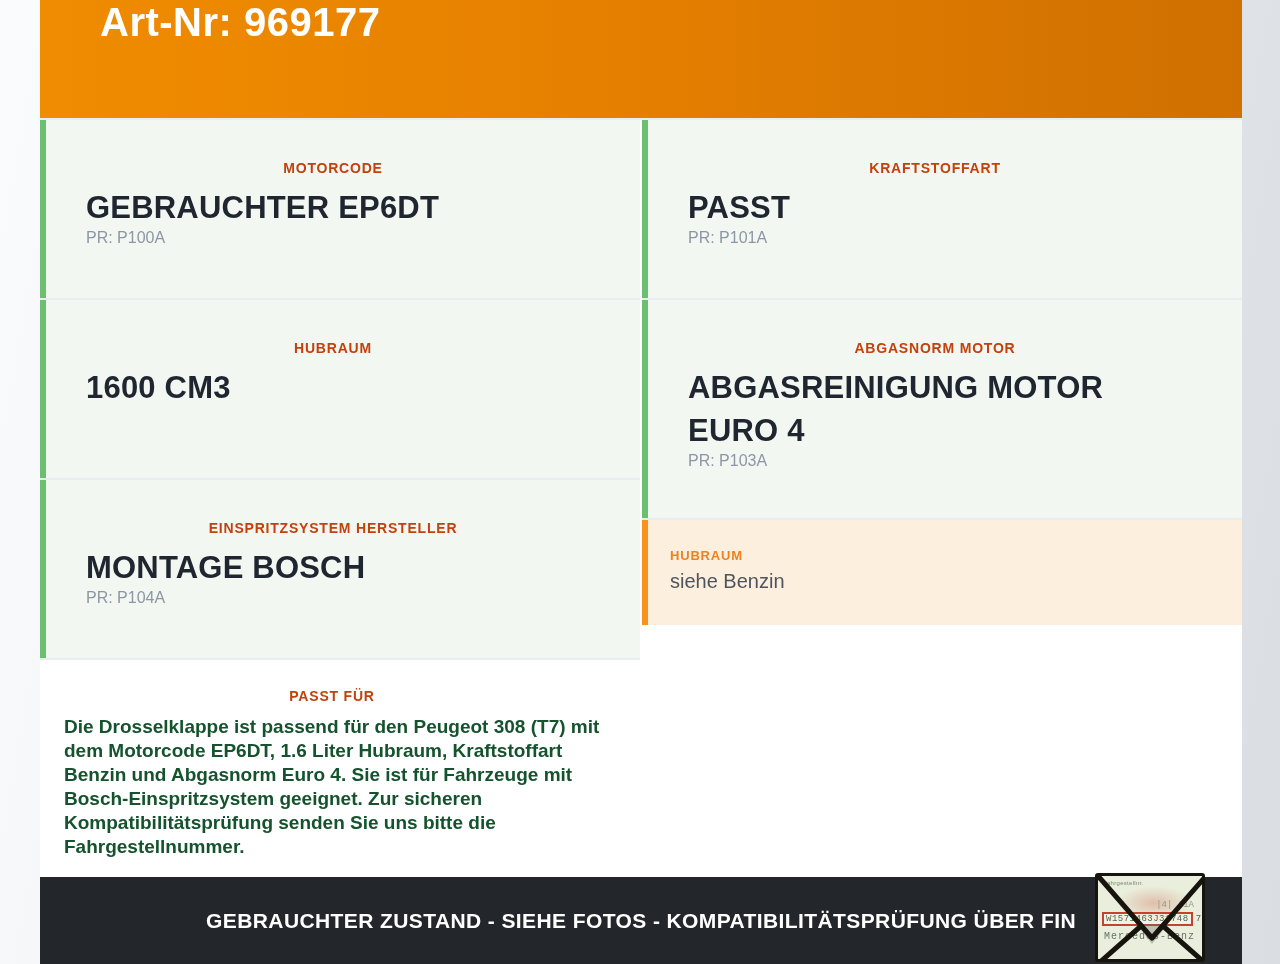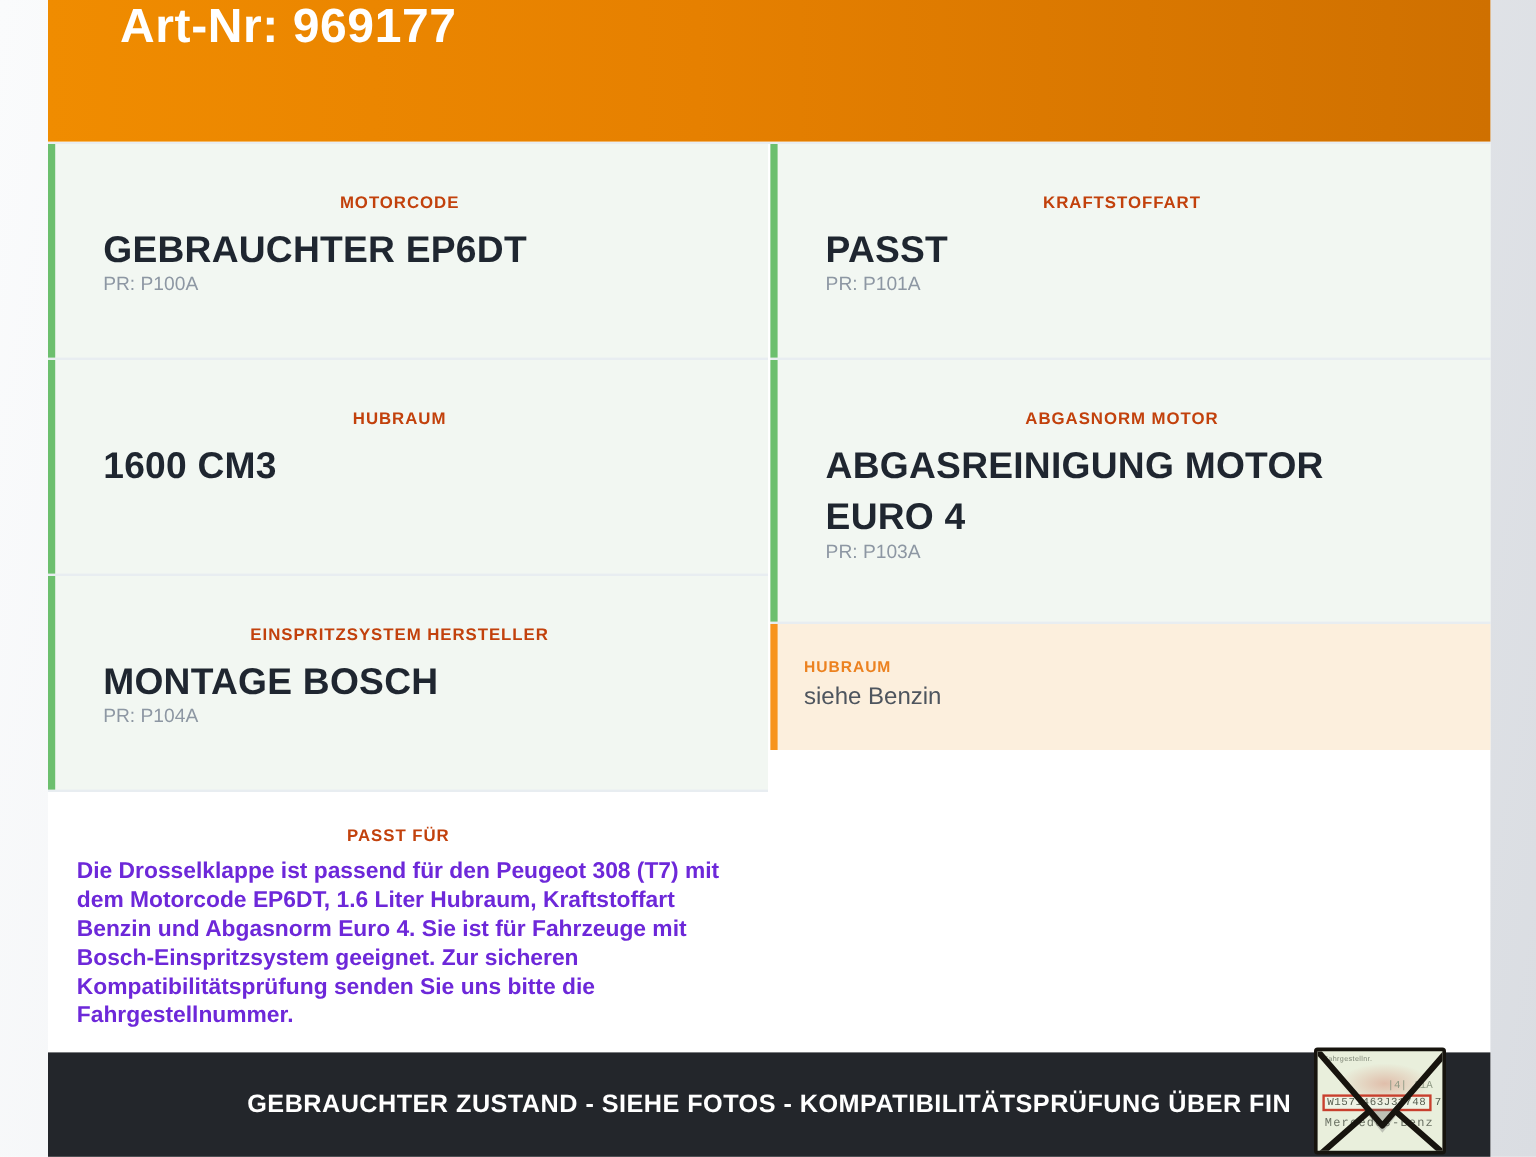--- a/index.html
+++ b/index.html
@@ -51,21 +51,21 @@
     padding:28px 20px 0 22px;
   }
   .zustand .label {
     font-size:13px; font-weight:bold; letter-spacing:0.8px; color:#ec8220;
   }
   .zustand .value { margin-top:7px; font-size:20px; font-weight:500; color:#4e555e; }
 
   .passt { background:#ffffff; height:215px; padding:28px 40px 0 24px; }
   .passt .text {
     margin-top:11px; width:552px;
-    font-size:19px; line-height:24px; font-weight:bold; color:#6d28d9;
+    font-size:19px; line-height:24px; font-weight:bold; color:#14532d;
   }
 
   
   .footer {
     position:absolute; left:0; bottom:0; width:1202px; height:87px;
     background:#23262b; display:flex; align-items:center; justify-content:center;
   }
   .footer .ftext {
     color:#ffffff; font-size:21px; font-weight:bold; letter-spacing:0.4px;
     text-transform:uppercase; white-space:nowrap;

